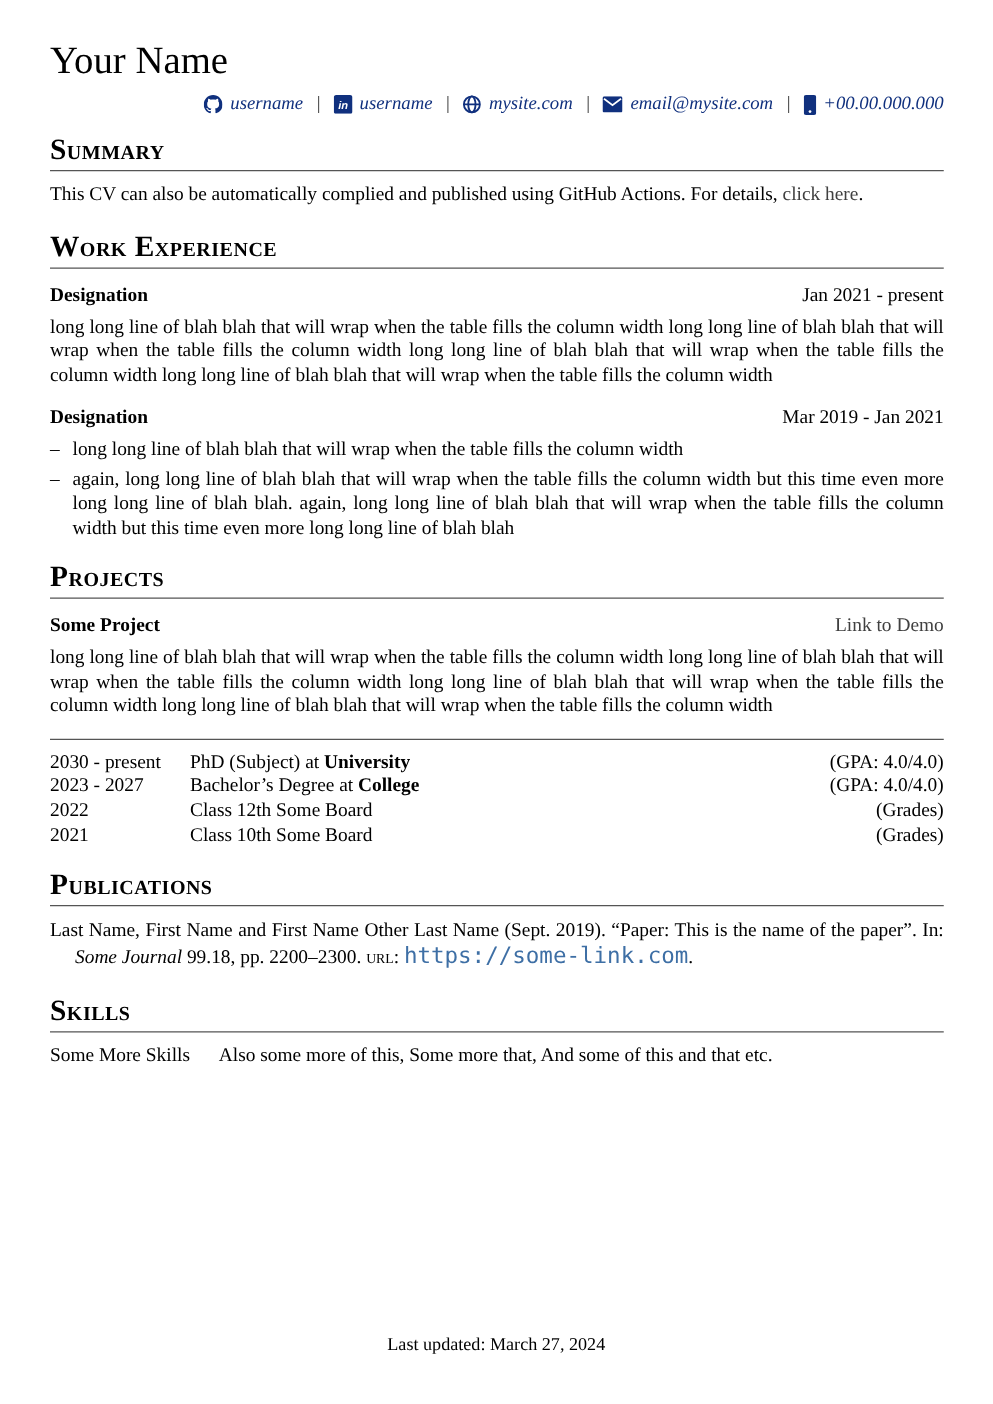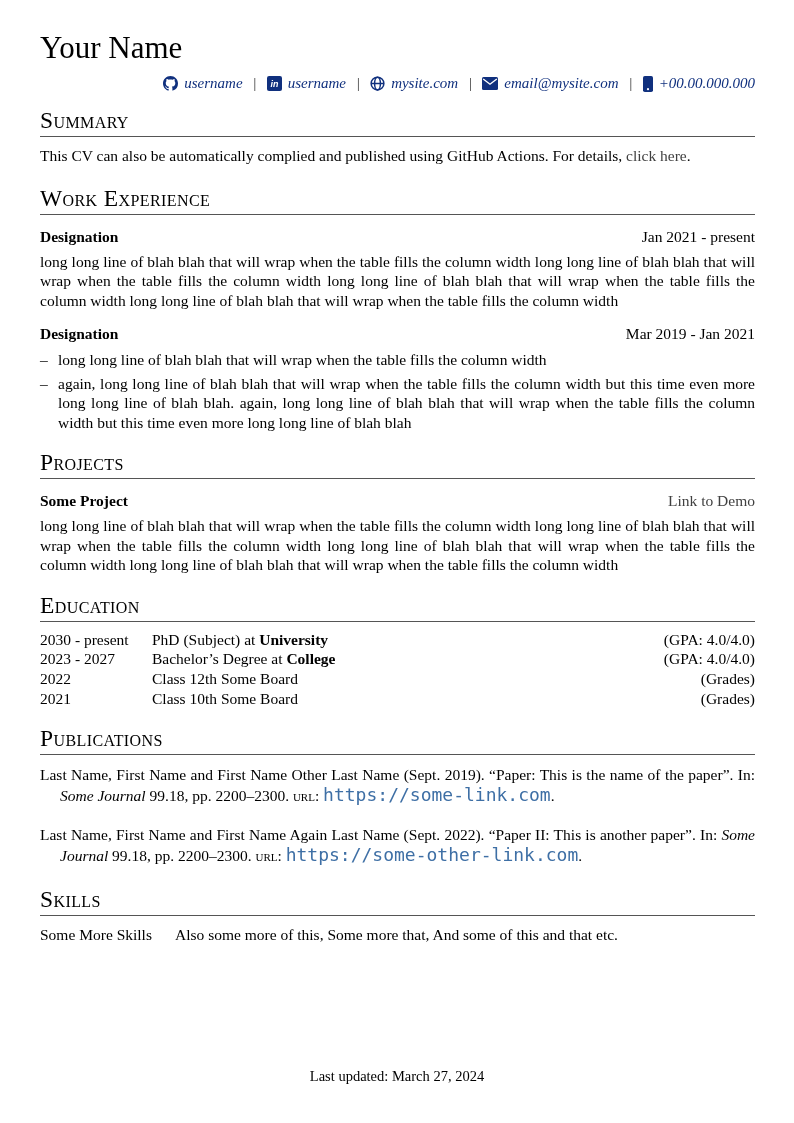--- a/index.html
+++ b/index.html
@@ -32,21 +32,21 @@
   .contact-item { display: inline-flex; align-items: center; gap: 6px; color: #10307e; cursor: pointer; }
   .contact-item svg { display: block; }
   .contact-sep { color: #333333; }
 
   
   .section { margin-top: 16px; }
   .section-heading {
     font-variant: small-caps;
     font-size: 23.5px;
     line-height: 28px;
-    font-weight: normal;
+    font-weight: bold;
     letter-spacing: 0.4px;
   }
   .section-rule { border: none; border-top: 1.4px solid #555555; margin-top: 2px; }
   .section-body { margin-top: 9px; font-size: 15.5px; line-height: 19.5px; }
 
   .justified { text-align: justify; }
 
   
   .entry { margin-top: 12px; }
   .entry-head {
@@ -216,21 +216,20 @@
     <div class="entry">
       <div class="entry-head">
         <span class="entry-title">Some Project</span>
         <a class="link">Link to Demo</a>
       </div>
       <p class="entry-desc">long long line of blah blah that will wrap when the table fills the column width long long line of blah blah that will wrap when the table fills the column width long long line of blah blah that will wrap when the table fills the column width long long line of blah blah that will wrap when the table fills the column width</p>
     </div>
   </div>
 
   <div class="section">
-    <h2 class="section-heading">Education</h2>
     <hr class="section-rule">
 
     <table class="edu-table">
       <tbody>
           <tr>
         <td class="edu-dates">2030 - present</td>
         <td><span>PhD (Subject) at </span><span class="bold">University</span></td>
         <td class="edu-grade">(GPA: 4.0/4.0)</td>
       </tr>
       <tr>
@@ -252,21 +251,20 @@
       </table>
   </div>
 
   <div class="section">
     <h2 class="section-heading">Publications</h2>
     <hr class="section-rule">
 
     <div class="pub-list">
       <p class="pub-item"><span>Last Name, First Name and First Name Other Last Name (Sept. 2019). “Paper: This is the name of the paper”. In: </span><span class="italic">Some Journal</span><span> 99.18, pp. 2200–2300. </span><span class="smallcaps">url: </span><a class="mono-link">https://some-link.com</a><span>.</span></p>
 
-      <p class="pub-item"><span>Last Name, First Name and First Name Again Last Name (Sept. 2022). “Paper II: This is another paper”. In: </span><span class="italic">Some Journal</span><span> 99.18, pp. 2200–2300. </span><span class="smallcaps">url: </span><a class="mono-link">https://some-other-link.com</a><span>.</span></p>
     </div>
   </div>
 
   <div class="section" style="margin-top:4px;">
     <h2 class="section-heading">Skills</h2>
     <hr class="section-rule">
 
     <table class="skills-table">
       <tbody>
       <tr>

